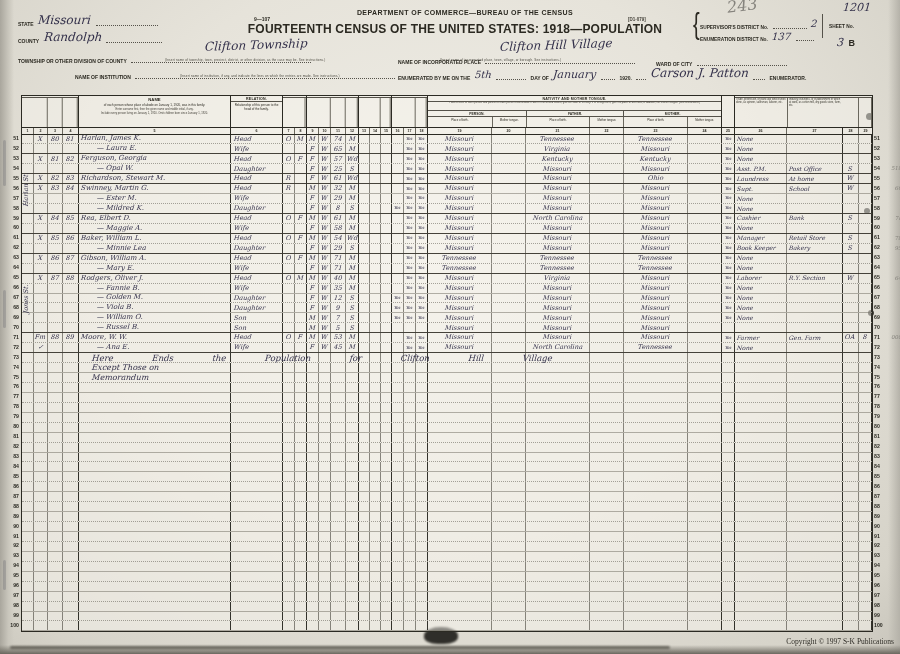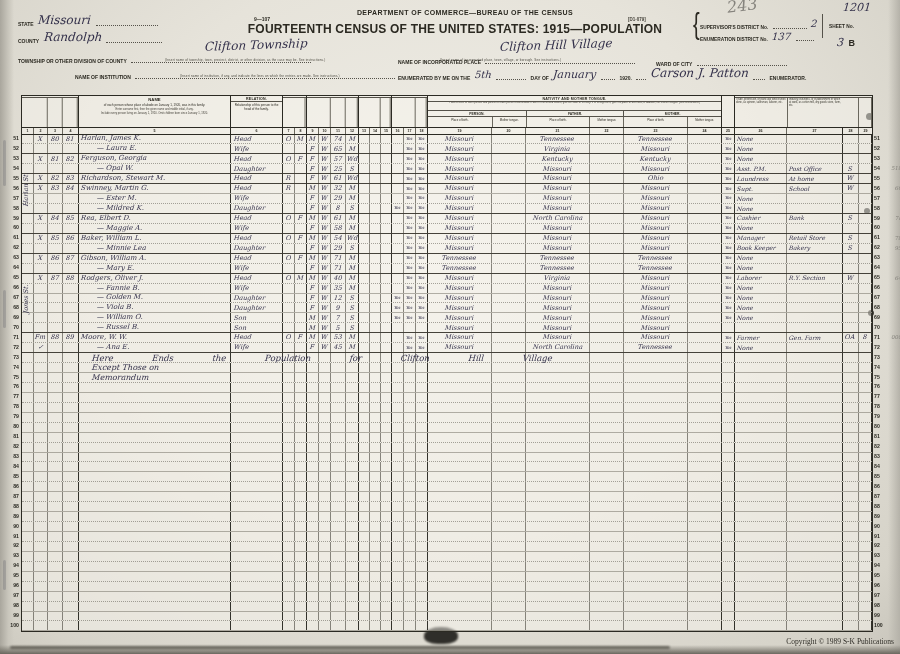--- a/index.html
+++ b/index.html
@@ -105,21 +105,21 @@
   <div class="smudge-blob"></div>
   <div class="dot-art" style="left:866px;top:113px;"></div>
   <div class="dot-art" style="left:864px;top:208px;width:6px;height:6px;"></div>
   <div class="dot-art" style="left:868px;top:310px;width:6px;height:6px;"></div>
   <div class="mscrib" style="top:140px;height:46px;"></div>
   <div class="mscrib" style="top:290px;height:38px;"></div>
   <div class="mscrib" style="top:560px;height:30px;"></div>
 
   <div class="hline pr" style="left:254px;top:16px;font-size:5px;">9—107</div>
   <div class="hline pr" style="left:290px;top:9px;width:350px;text-align:center;font-size:7px;letter-spacing:.4px;">DEPARTMENT OF COMMERCE—BUREAU OF THE CENSUS</div>
-  <div class="hline pr" style="left:215px;top:22px;width:480px;text-align:center;font-size:12px;letter-spacing:.2px;">FOURTEENTH CENSUS OF THE UNITED STATES: 1915—POPULATION</div>
+  <div class="hline pr" style="left:215px;top:22px;width:480px;text-align:center;font-size:12px;letter-spacing:.2px;">FOURTEENTH CENSUS OF THE UNITED STATES: 1918—POPULATION</div>
   <div class="hline pr" style="left:628px;top:17px;font-size:4.5px;color:#45423a;">[D1-079]</div>
 
   <div class="hline pencil-hw" style="left:727px;top:-4px;font-size:16px;transform:rotate(-7deg);opacity:.8;">243</div>
   <div class="hline hw" style="left:843px;top:1px;font-size:11px;">1201</div>
 
   <div class="hline" style="left:693px;top:13px;font-size:20px;font-weight:normal;color:#2b2921;transform:scaleY(1.5);">{</div>
   <div class="hline" style="left:700px;top:15px;">
     <span class="pr" style="font-size:4.8px;">SUPERVISOR'S DISTRICT No.</span>
     <span class="dotfill" style="width:34px;"></span>
     <span class="hw" style="font-size:10px;position:relative;top:-2px;">2</span>
@@ -2651,14 +2651,14 @@
           <div class="tc c-emp" style="width: 16px;"></div>
           <div class="tc hv c-farm" style="width: 13px;"></div>
           <span class="rn l">100</span>
           <span class="rn r">100</span>
         </div>
         <div class="street" style="top: 0px; height: 109.34px;">Harlan St.</div>
         <div class="street" style="top: 119.28px; height: 89.46px;">Jones St.</div>
       </div>
   </div>
 
-  <div class="copyright">Copyright © 1989 S-K Publications</div>
+  <div class="copyright">Copyright © 1997 S-K Publications</div>
 </div>
 
 </body></html>

